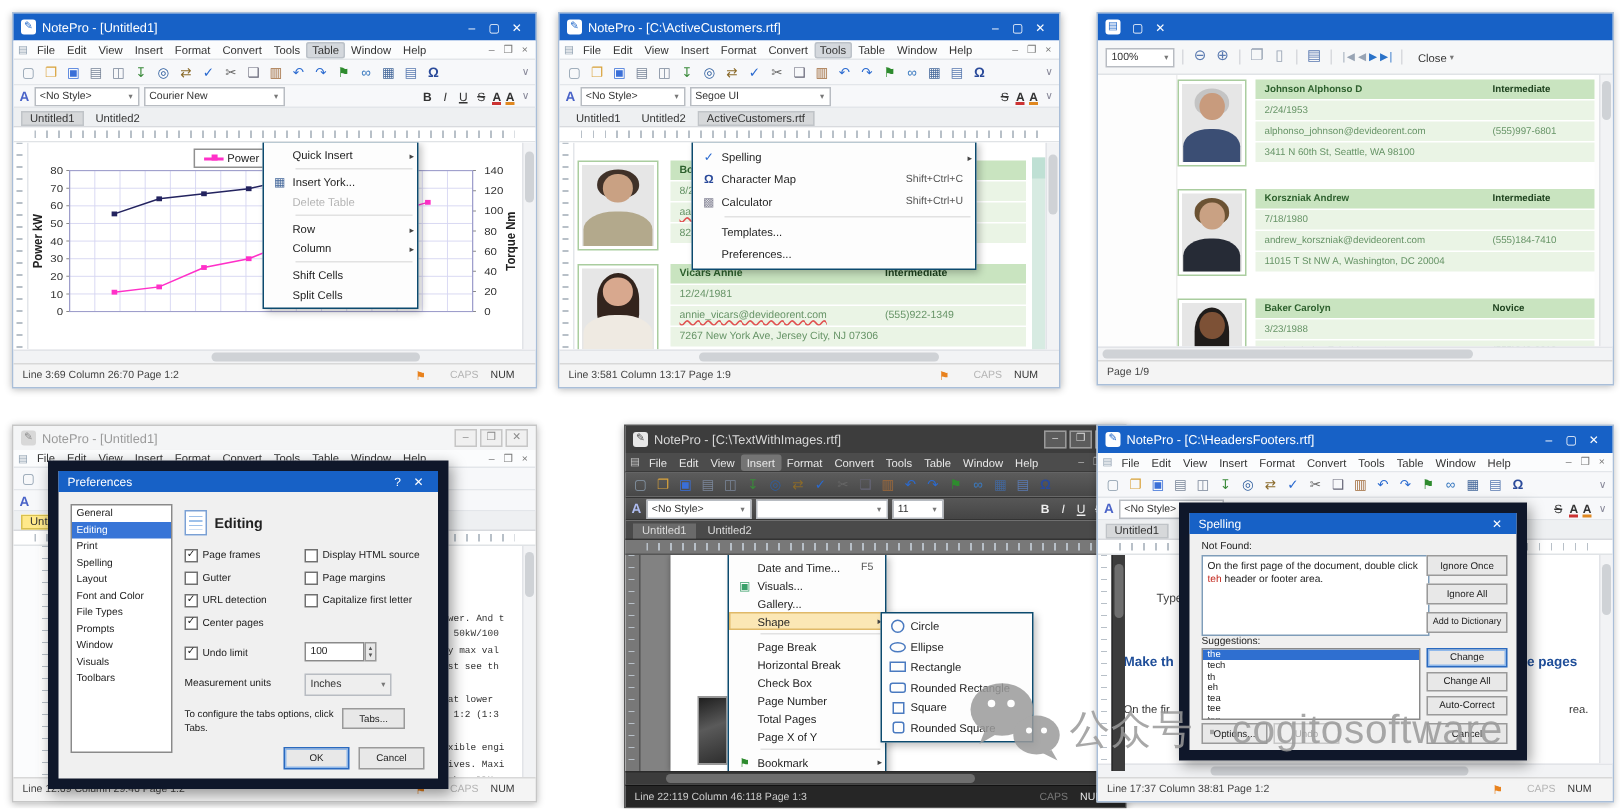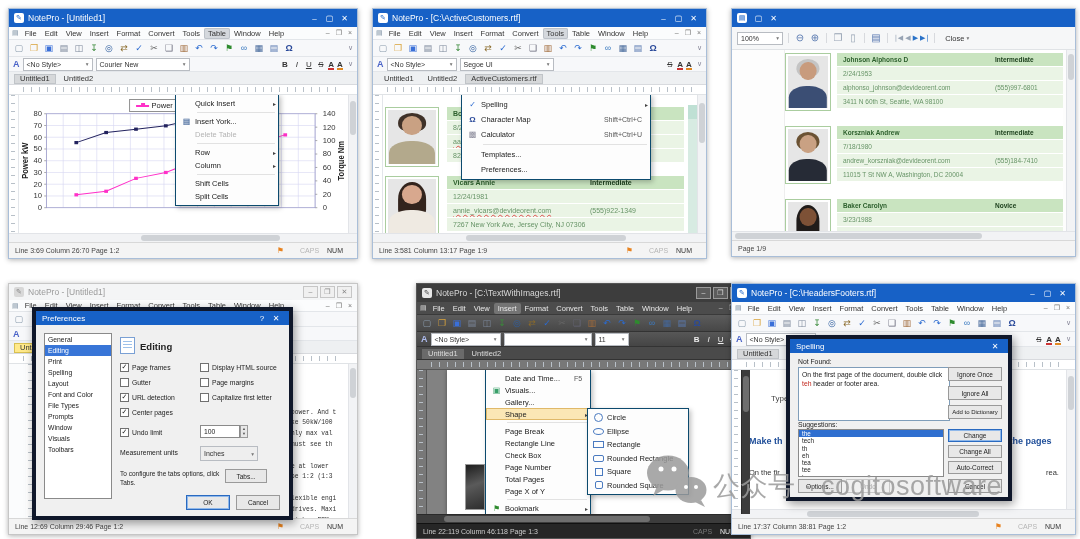--- a/index.html
+++ b/index.html
@@ -151,21 +151,21 @@
   .nav{font-size:7px;letter-spacing:-1px;}
   .nav.gray{color:#98a4b4;}
   .nav.blue{color:#2a72c8;}
   .closebtn{display:flex;align-items:center;gap:2px;color:#333;padding:1px 5px;}
   .p3page{position:absolute;left:52px;right:12px;top:0;bottom:0;background:#fff;border-left:1px solid #eee;padding-top:3px;}
   .p3page .cust{padding-left:52px;margin-bottom:18px;}
   .p3page .pphoto{width:46px;height:58px;}
   .p3page .crows .crow{font-size:6.5px;height:13px;}
   .p3page .lvl{width:62px;}
   
-  .dlg{position:absolute;background:#f0f0f0;border:4px solid #0f172a;box-shadow:2px 3px 9px rgba(0,0,0,.4);z-index:40;}
+  .dlg{position:absolute;background:#f0f0f0;border:7px solid #0f172a;box-shadow:2px 3px 9px rgba(0,0,0,.4);z-index:40;}
   .dlg .dtb{height:14px;background:#1761c6;color:#fff;display:flex;align-items:center;padding:0 6px;font-size:8px;}
   .dlg .dtb .dtbtn{margin-left:auto;width:14px;text-align:center;}
   .dlg .dtb .dtbtn + .dtbtn{margin-left:0;}
   .btn{position:absolute;background:#e8e8e8;border:1px solid #9a9a9a;font-size:6.5px;display:flex;align-items:center;justify-content:center;color:#222;box-sizing:border-box;white-space:nowrap;}
   .btn.primary{border:1px solid #2a6ac0;box-shadow:inset 0 0 0 1px #8fb8ea;}
   .btn.disabled{color:#aaa;background:#f0f0f0;border-color:#c8c8c8;}
   .cb{position:absolute;display:flex;align-items:center;gap:3px;font-size:6.8px;color:#222;white-space:nowrap;}
   .cb .box{width:7px;height:7px;border:1px solid #707070;background:#fff;font-size:7px;line-height:6px;text-align:center;color:#222;flex:0 0 auto;}
   .cb.checked .box::after{content:"✓";}
   .listbox{position:absolute;background:#fff;border:1px solid #8a8a8a;overflow:hidden;}
@@ -1020,21 +1020,21 @@
 
           <div class="mrow">
             <span class="micon"></span>
             <span class="mlabel">Page Break</span>
             <span class="mshort"></span>
             <span class="marrow"></span>
           </div>
 
           <div class="mrow">
             <span class="micon"></span>
-            <span class="mlabel">Rectangle Line</span>
+            <span class="mlabel">Horizontal Break</span>
             <span class="mshort"></span>
             <span class="marrow"></span>
           </div>
 
           <div class="mrow">
             <span class="micon"></span>
             <span class="mlabel">Check Box</span>
             <span class="mshort"></span>
             <span class="marrow"></span>
           </div>

